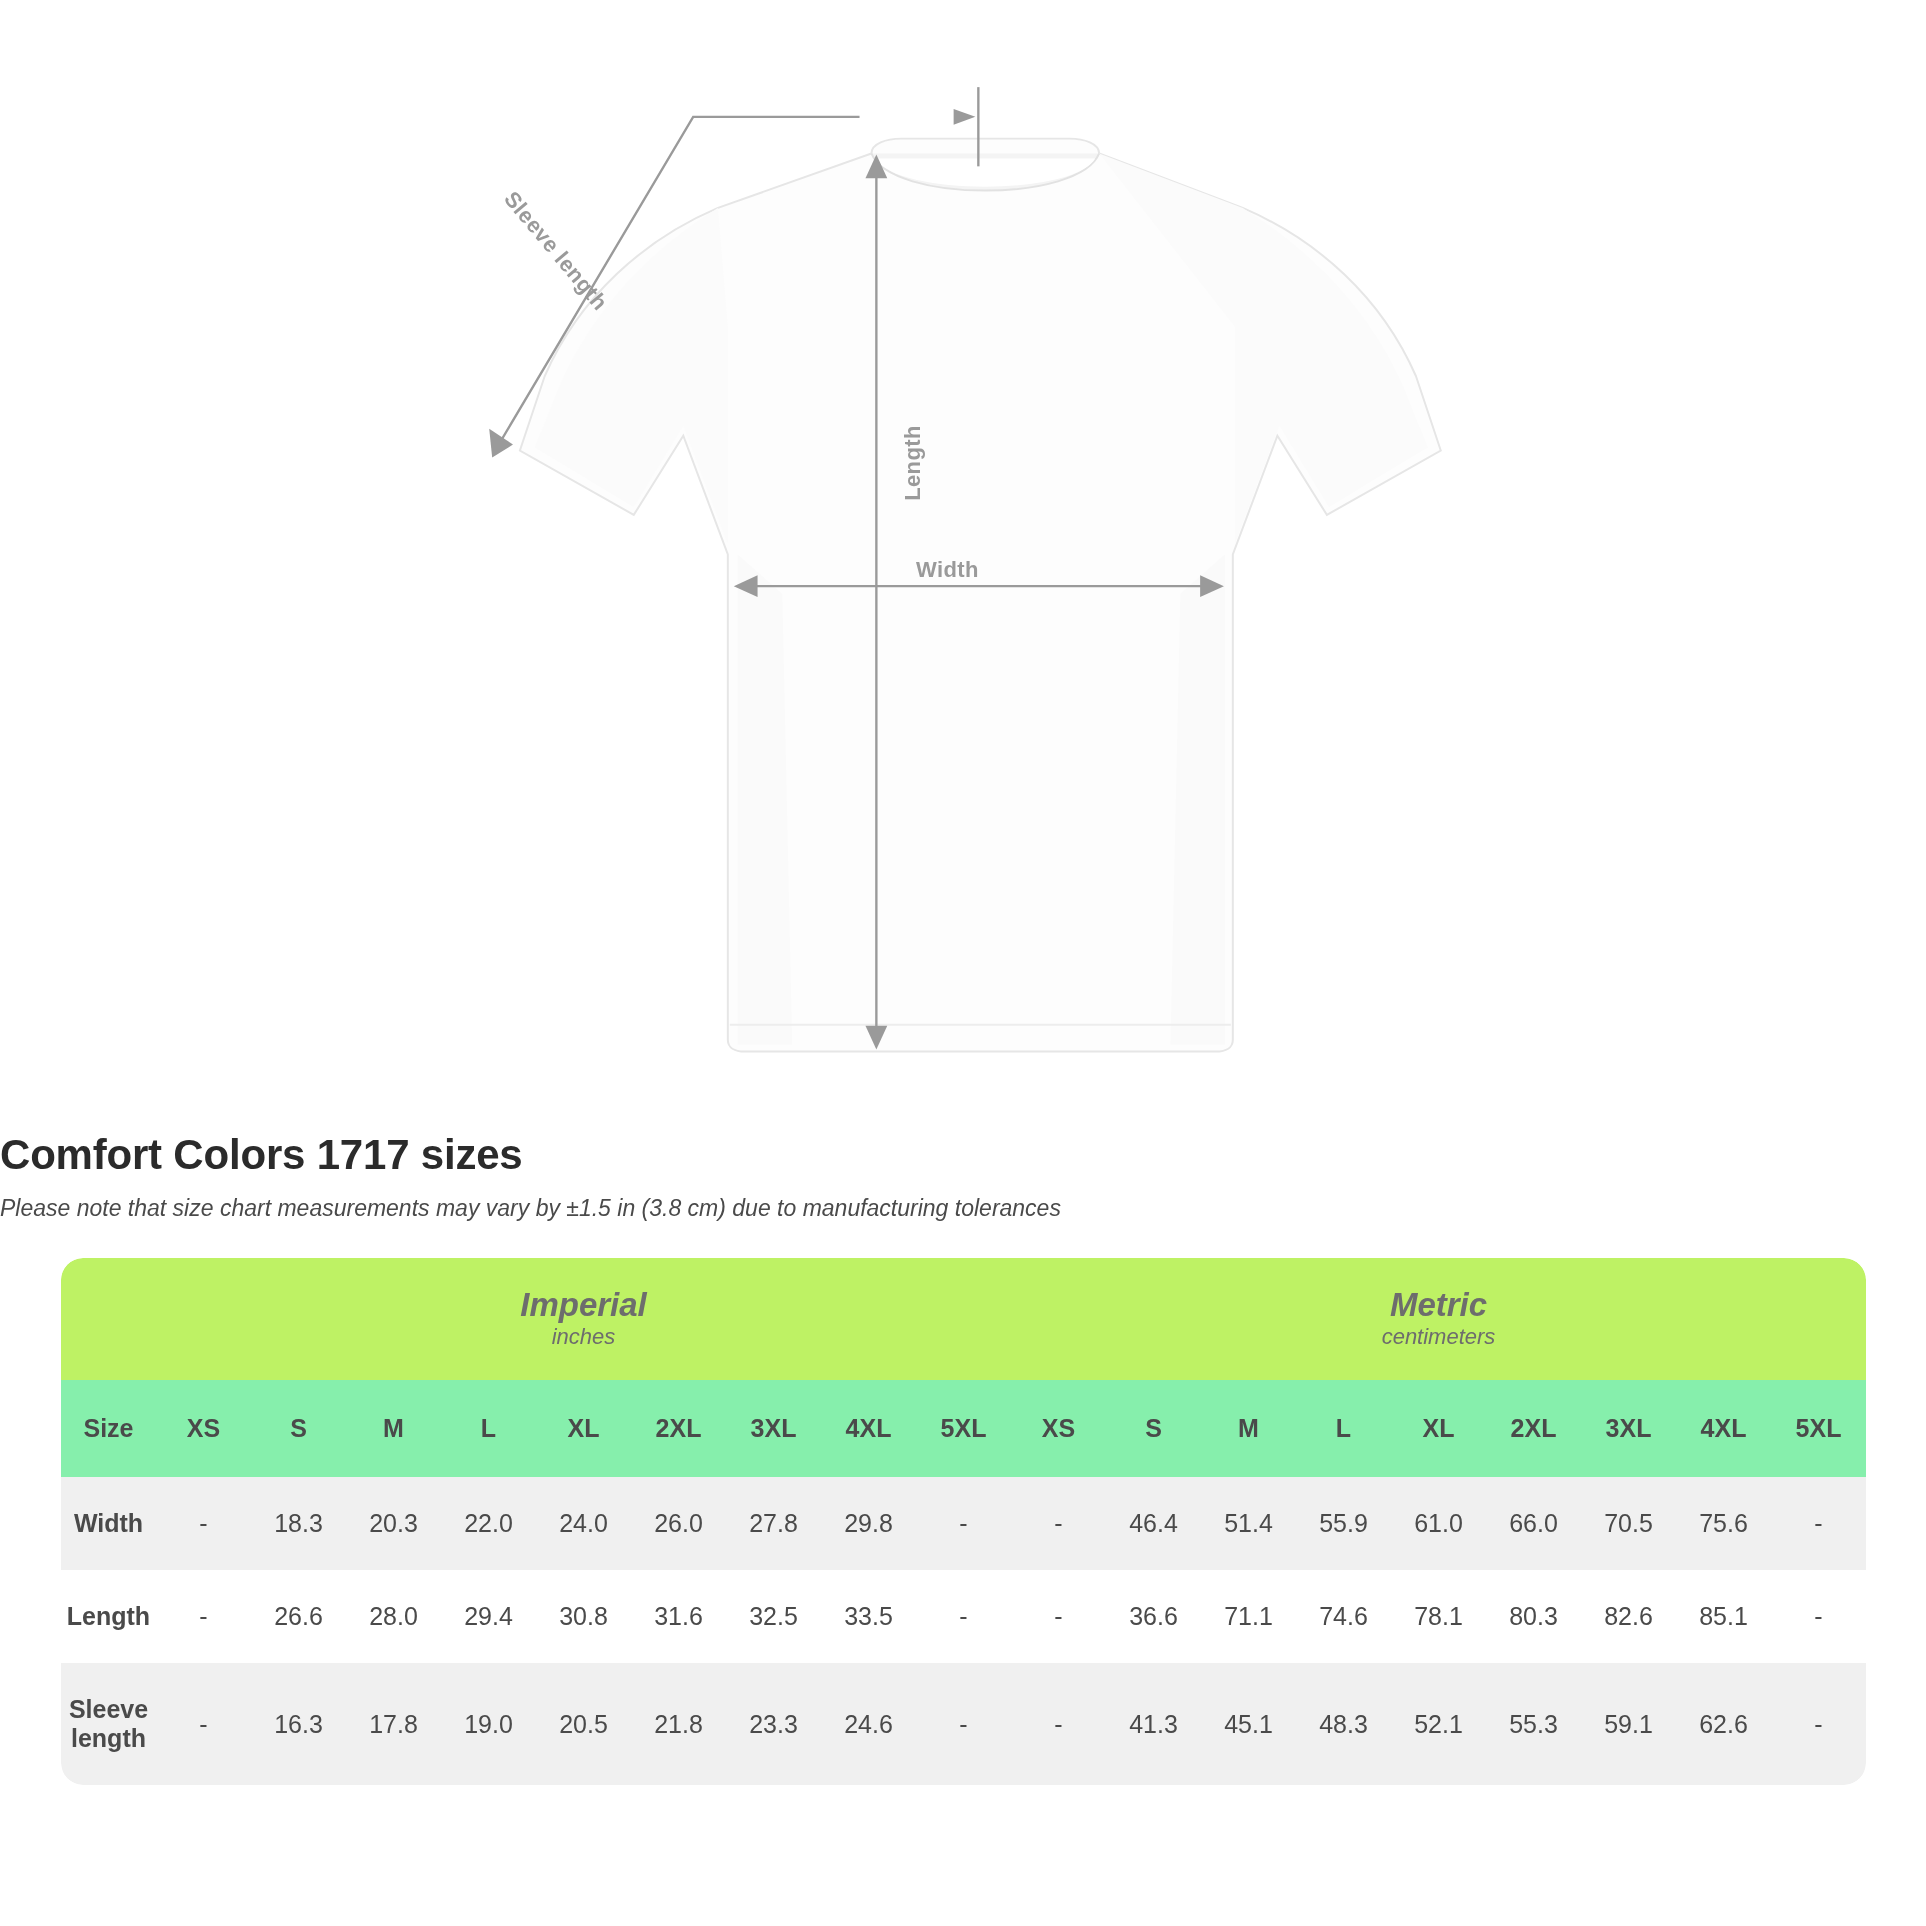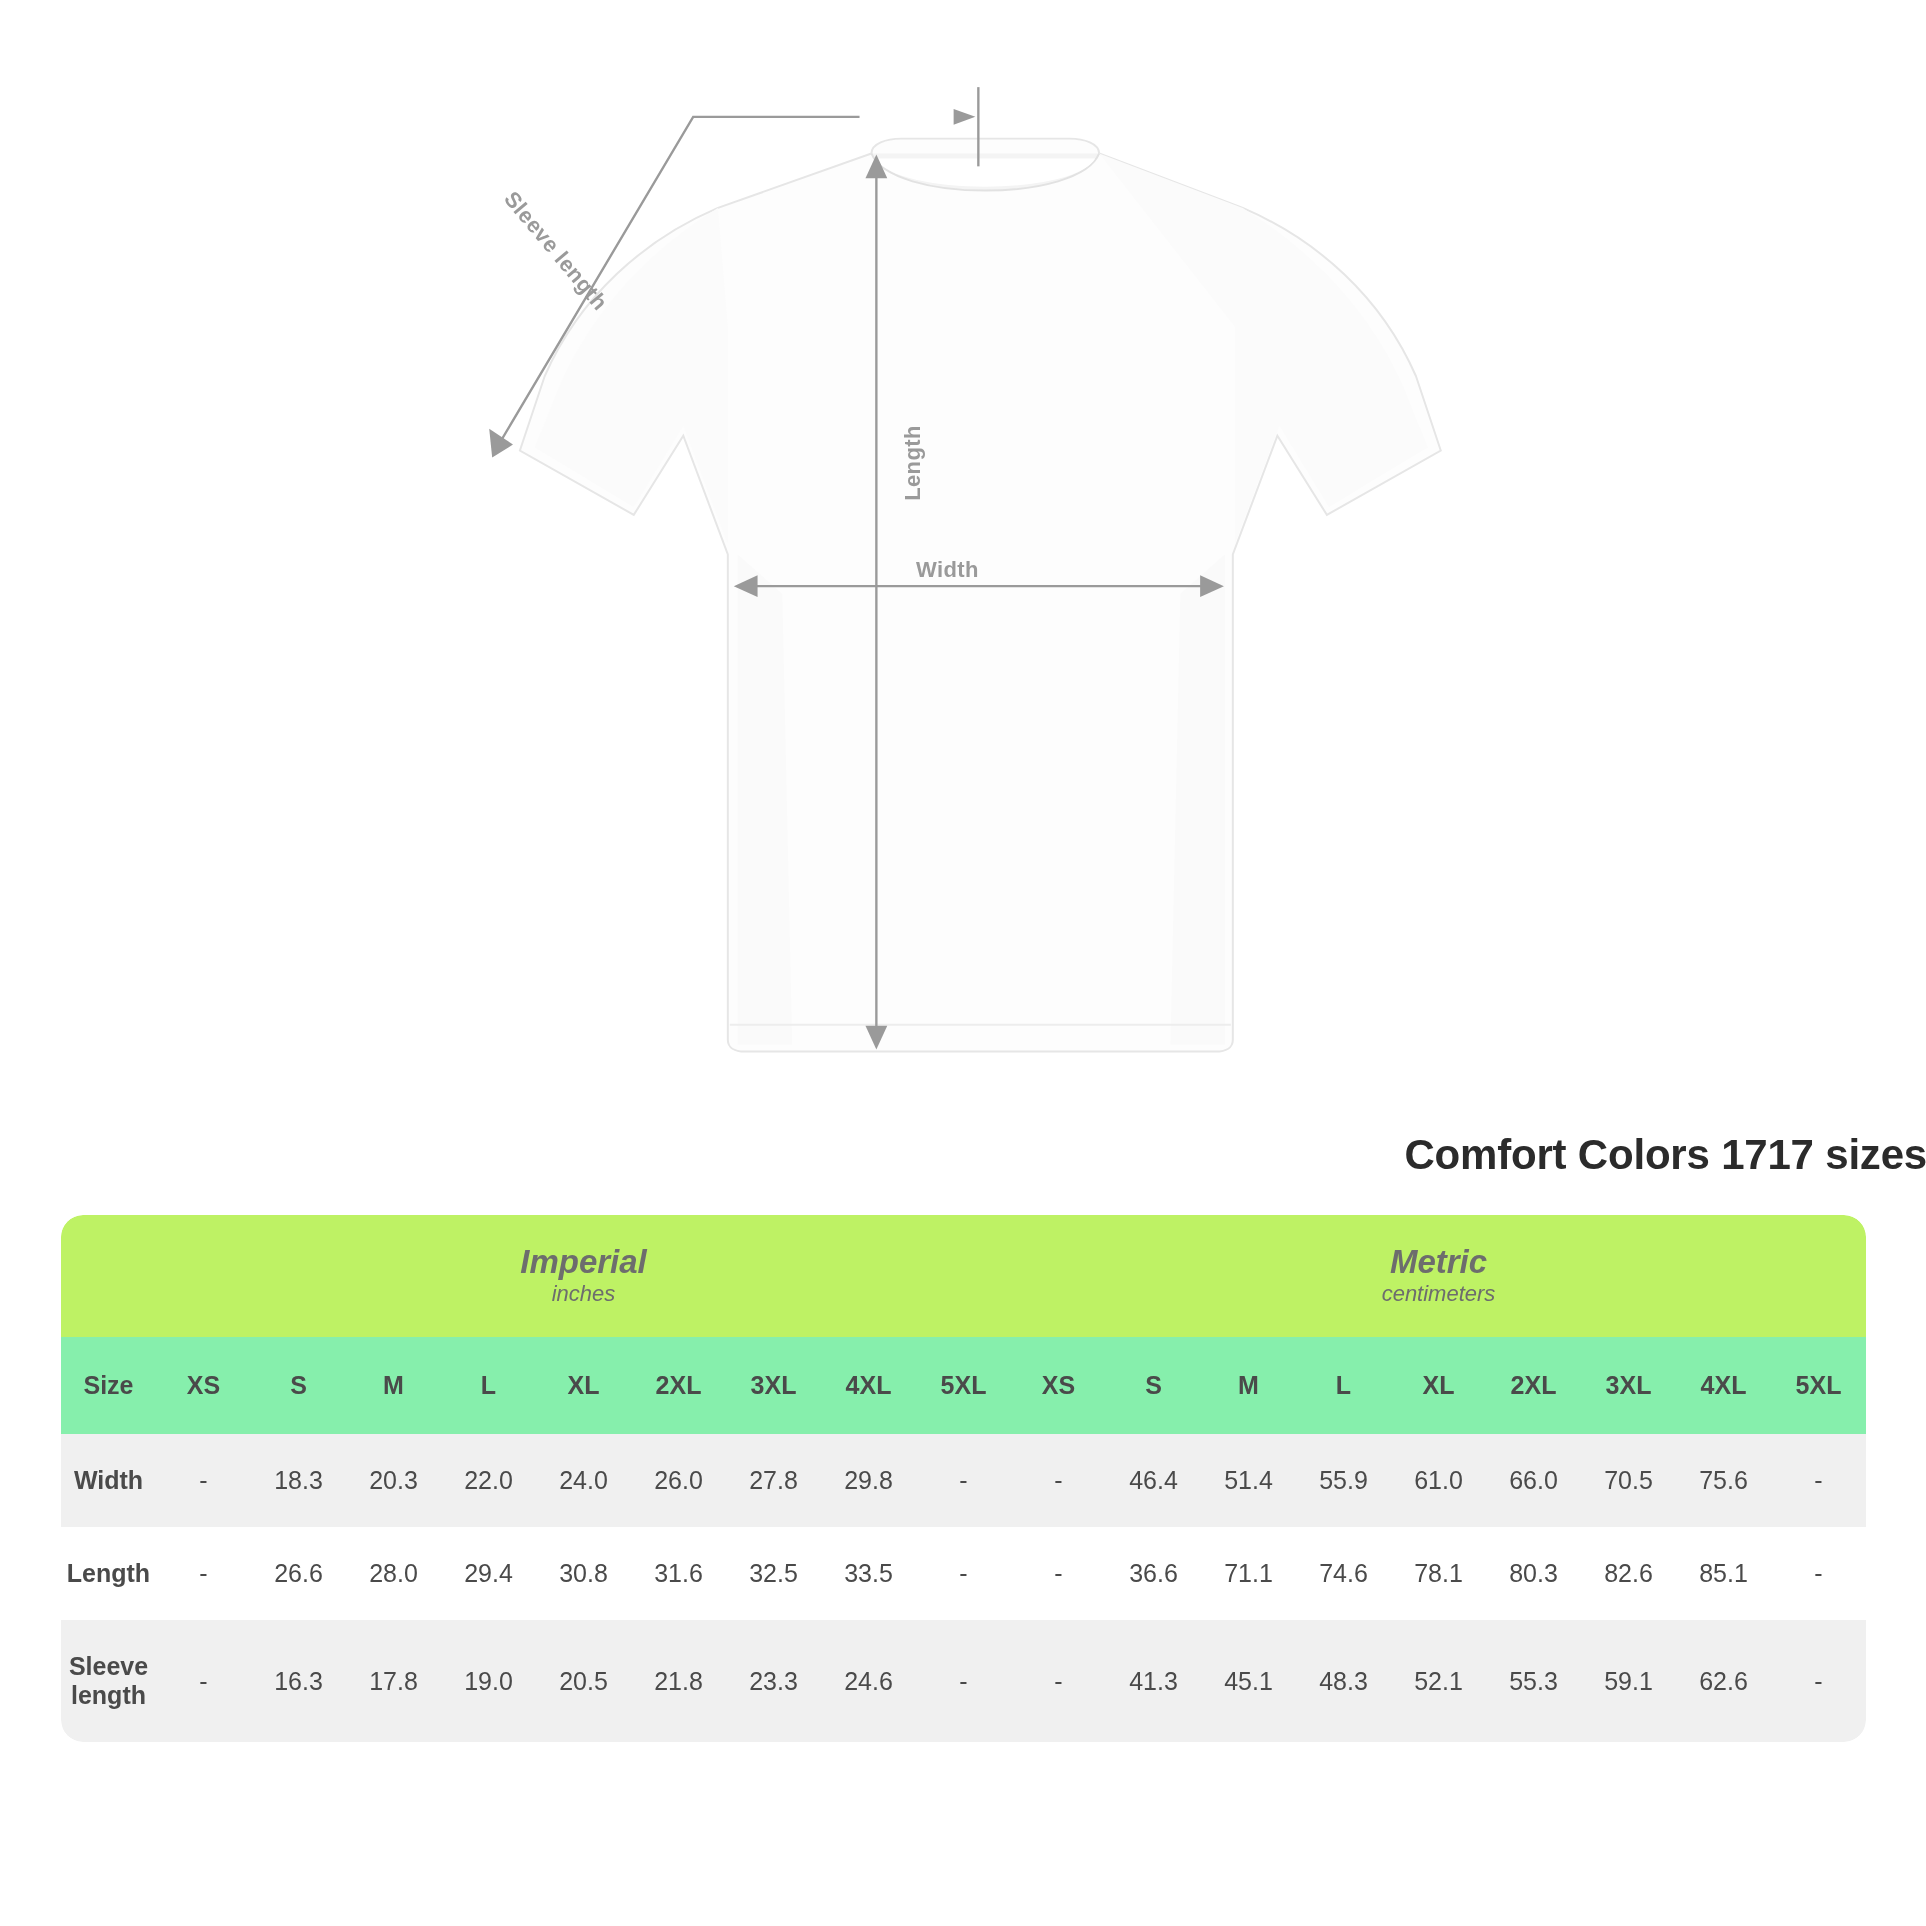--- a/index.html
+++ b/index.html
@@ -52,21 +52,21 @@
     transform: rotate(-90deg);
     transform-origin: center center;
   }
   .lbl-width {
     left: 916px;
     top: 557px;
   }
 
   
   .title-block {
-    text-align: right;
+    text-align: left;
     margin-top: 22px;
   }
   .chart-title {
     font-size: 42px;
     font-weight: bold;
     color: #2b2b2b;
     letter-spacing: -0.2px;
   }
   .chart-note {
     margin-top: 16px;
@@ -217,20 +217,21 @@
       </g>
     </svg>
 
     <div class="dim-label lbl-sleeve">Sleeve length</div>
     <div class="dim-label lbl-length">Length</div>
     <div class="dim-label lbl-width">Width</div>
   </div>
 
   <div class="title-block">
     <div class="chart-title">Comfort Colors 1717 sizes</div>
+    <div class="chart-note">Please note that size chart measurements may vary by ±1.5 in (3.8 cm) due to manufacturing tolerances</div>
   </div>
 
   <div class="table-wrap">
     <table class="size-table">
       <tbody>
         <tr class="unit-row">
           <td class="rounded-tl"></td>
           <td colspan="9">
             <div class="unit-name">Imperial</div>
             <div class="unit-sub">inches</div>

